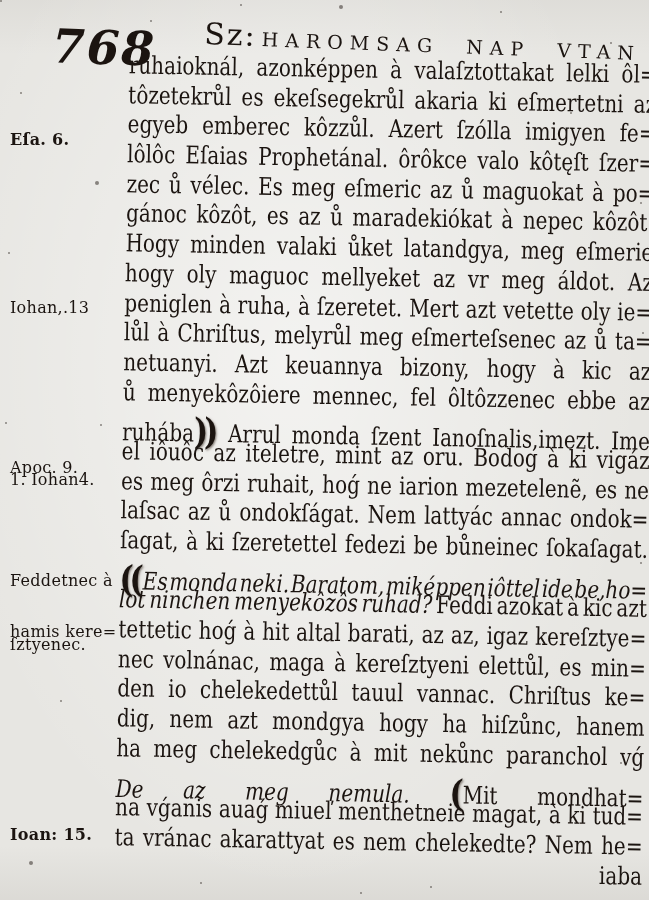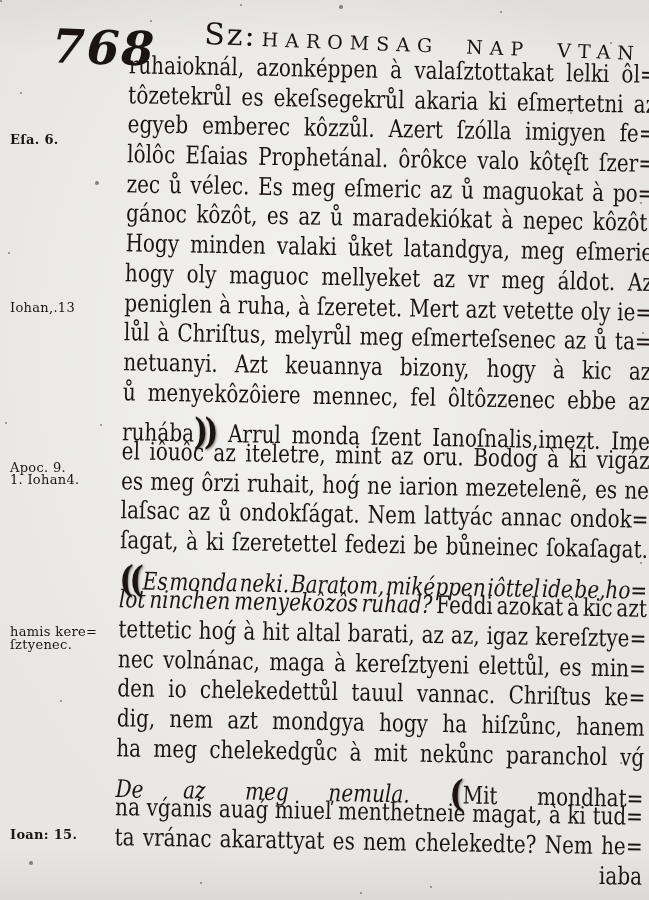--- a/index.html
+++ b/index.html
@@ -60,21 +60,21 @@
   .word{display:inline-block;}
   .run.i{font-style:italic;}
   .run.o{
     font-size:1.5em;font-weight:bold;letter-spacing:-4px;
     position:relative;top:2px;margin-right:3px;
     text-shadow:1px 1px 2px rgba(40,28,16,.55);
   }
   .margin-notes{position:absolute;left:10px;top:0;width:112px;height:900px;}
   .mnote{
     position:absolute;left:0;width:112px;
-    font-size:13px;line-height:24px;letter-spacing:.3px;
+    font-size:16px;line-height:24px;letter-spacing:.3px;
     white-space:nowrap;
   }
   .mnote.it{}
   .mnote.bold{font-weight:bold;}
 </style>
 </head>
 <body>
 
 <div class="page">
   <div class="speckles"></div>
@@ -84,20 +84,21 @@
   <div class="running-head">
     <span class="rh-prefix">Sz:</span>
     <span class="rh-title">HAROMSAG NAP VTAN</span>
   </div>
 
   <div class="margin-notes">
       <div class="mnote bold" style="top: 128px;">Eſa. 6.</div>
       <div class="mnote it" style="top: 296px;">Iohan,.13</div>
       <div class="mnote " style="top: 456px;">Apoc. 9.</div>
       <div class="mnote " style="top: 468px;">1. Iohan4.</div>
+      <div class="mnote it" style="top: 569px;">Feddetnec à</div>
       <div class="mnote it" style="top: 620px;">hamis kere=</div>
       <div class="mnote it" style="top: 633px;">ſztyenec.</div>
       <div class="mnote bold" style="top: 788px; margin-top: 35px;">Ioan: 15.</div>
     </div>
 
   <div class="textblock">
       <div class="line">
         <span class="word"><span class="run r">ruhaioknál,</span></span>
         <span class="word"><span class="run r">azonképpen</span></span>
         <span class="word"><span class="run r">à</span></span>

